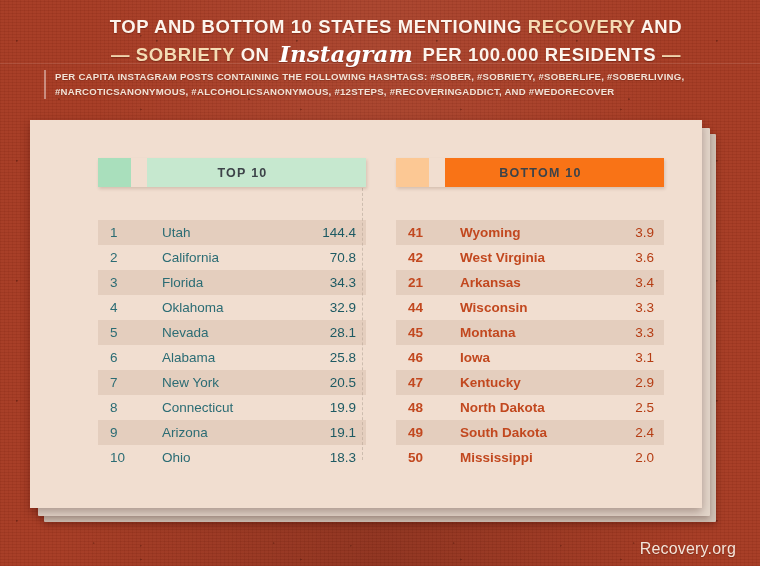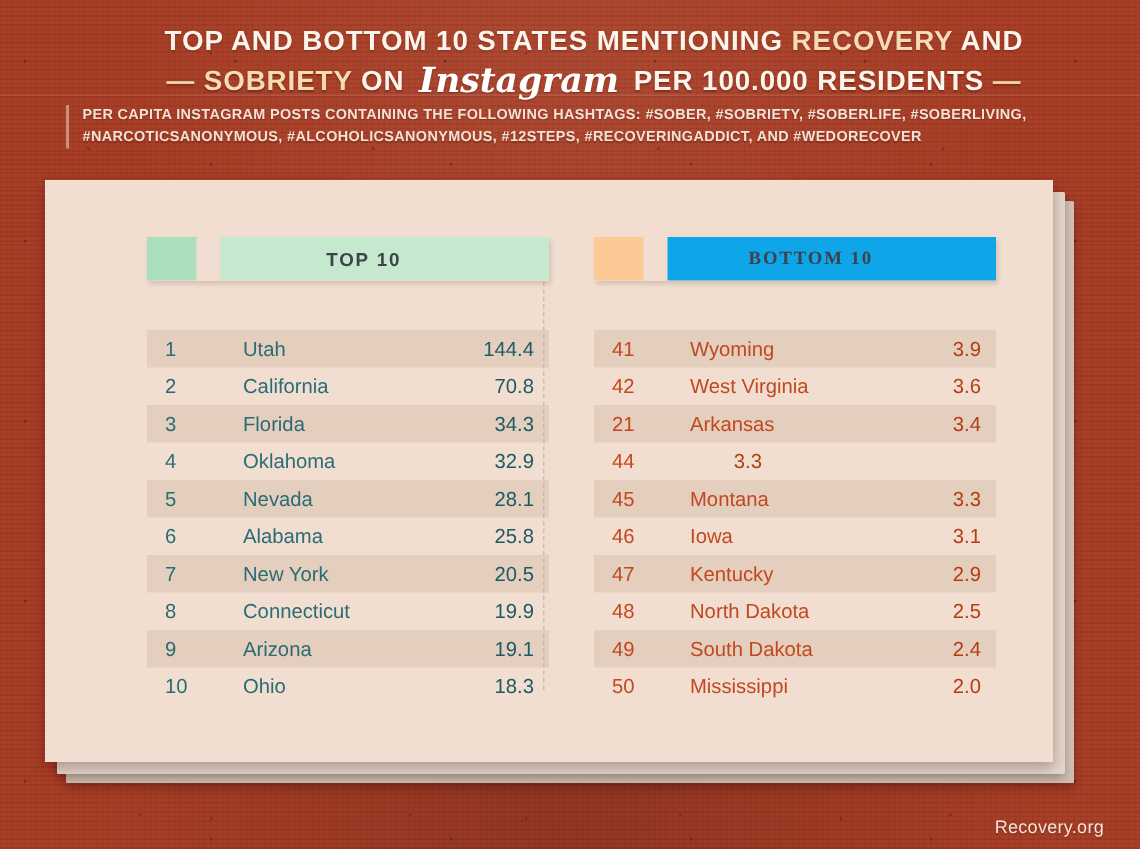--- a/index.html
+++ b/index.html
@@ -185,21 +185,21 @@
     letter-spacing: 1.25px;
     color: #3d4349;
     position: relative;
     left: -14px;
   }
 
   #panel-top .sec-header .cap  { background: #a9dfbc; }
   #panel-top .sec-header .body { background: #c6e8cf; }
 
   #panel-bottom .sec-header .cap  { background: #fcc894; }
-  #panel-bottom .sec-header .body { background: #0ea5e9; font-family: Liberation Serif, serif; }
+  #panel-bottom .sec-header .body { background: #f97316; }
 
   
   .rows {
     margin-top: 33px;
   }
   .row {
     display: flex;
     align-items: center;
     height: 25px;
     padding: 0 10px 0 8px;
@@ -226,28 +226,28 @@
     font-weight: normal;
     text-align: right;
   }
 
   
   #panel-top .rank,
   #panel-top .state  { color: #2b6c74; }
   #panel-top .value  { color: #1d5a63; }
 
   #panel-bottom .rank,
-  #panel-bottom .state { color: #c2481f; }
+  #panel-bottom .state { color: #c2481f; font-weight: bold; }
   #panel-bottom .value { color: #b53d14; }
 
   
   #footer {
     position: absolute;
     right: 24px; bottom: 8px;
-    font-size: 12px;
+    font-size: 16px;
     color: #f4e5da;
     letter-spacing: 0.2px;
     text-shadow: 0 1px 1px rgba(70,15,5,0.35);
     z-index: 6;
   }
 </style>
 </head>
 <body>
 
 <div id="backdrop"></div>
@@ -355,20 +355,21 @@
           <span class="state">West Virginia</span>
           <span class="value">3.6</span>
         </div>
         <div class="row stripe">
           <span class="rank">21</span>
           <span class="state">Arkansas</span>
           <span class="value">3.4</span>
         </div>
         <div class="row">
           <span class="rank">44</span>
+          <span class="state">Wisconsin</span>
           <span class="value">3.3</span>
         </div>
         <div class="row stripe">
           <span class="rank">45</span>
           <span class="state">Montana</span>
           <span class="value">3.3</span>
         </div>
         <div class="row">
           <span class="rank">46</span>
           <span class="state">Iowa</span>

